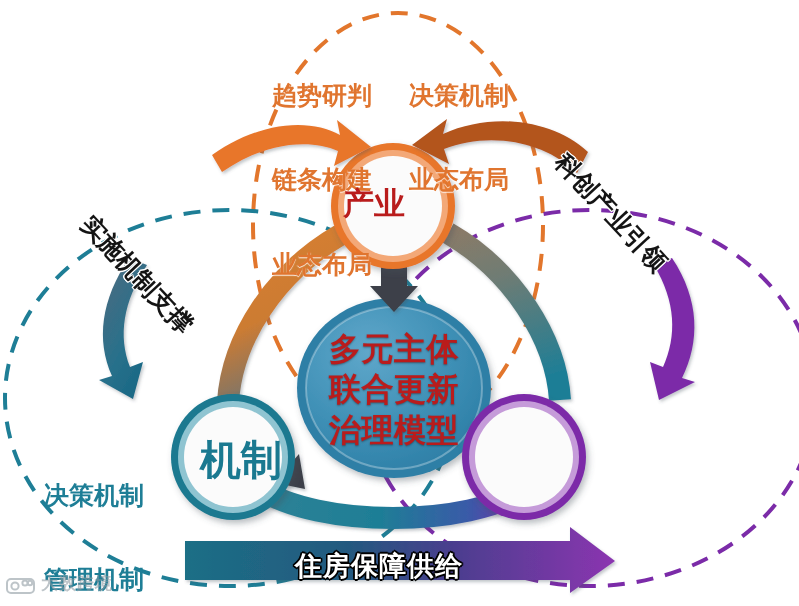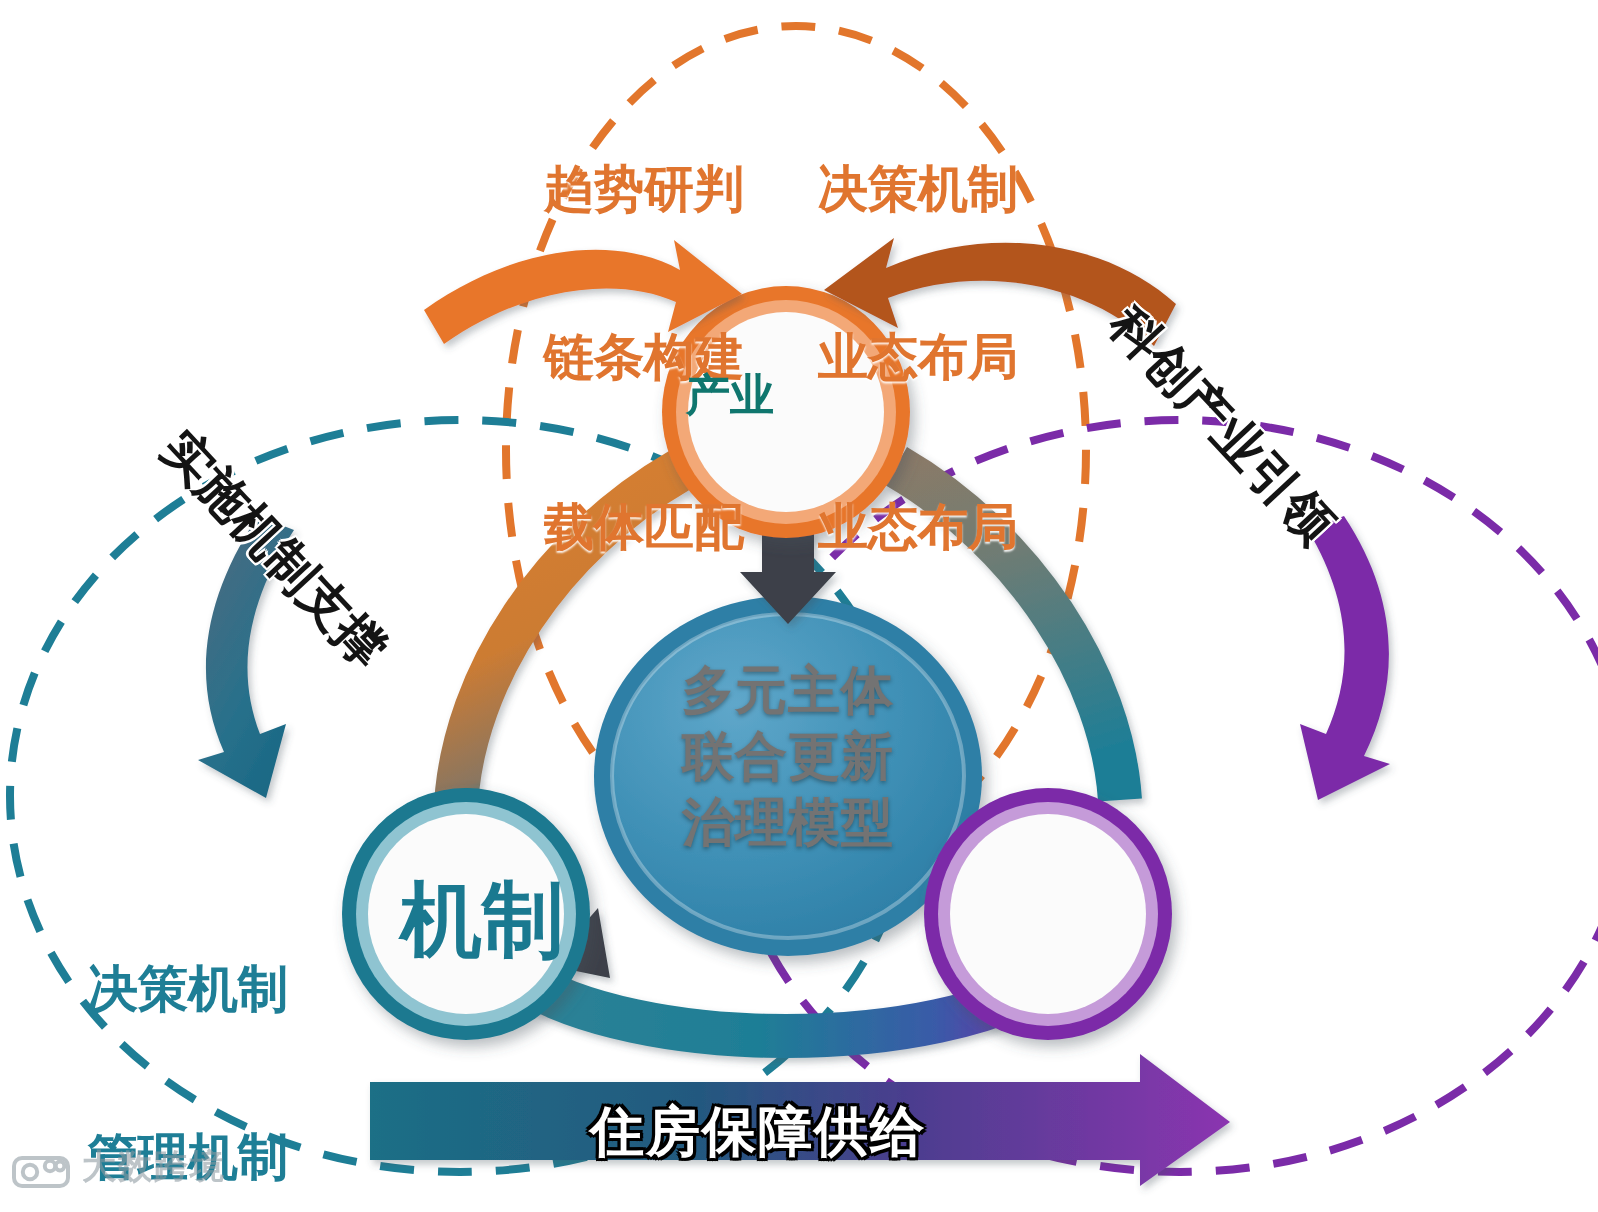--- a/index.html
+++ b/index.html
@@ -38,28 +38,28 @@
   #space-list{
     left:592px;top:388px;
     color:#7B2BA8;
     font-size:25px;
   }
 
   
   .node-label{
     position:absolute;font-weight:bold;white-space:nowrap;
   }
-  #label-chanye{color:#0f766e;font-size:22px;left:343px;top:183px;}
+  #label-chanye{color:#b91c1c;font-size:31px;left:343px;top:183px;}
   #label-jizhi{color:#1A7990;font-size:41px;left:200px;top:433px;}
   #label-kongjian{color:#7B2BA8;font-size:31px;left:480px;top:432px;}
 
   
   #center-label{
     position:absolute;left:311px;top:329px;width:166px;
-    text-align:center;color:#737373;font-weight:bold;font-size:26px;
+    text-align:center;color:#b91c1c;font-weight:bold;font-size:32px;
     line-height:1.26;letter-spacing:.5px;
     text-shadow:0 1px 2px rgba(0,0,0,.35);
   }
 
   
   .diag{
     position:absolute;font-weight:bold;font-size:25px;color:#141414;
     white-space:nowrap;
     text-shadow: 1px 0 0 #fff,-1px 0 0 #fff,0 1px 0 #fff,0 -1px 0 #fff,
                  1px 1px 0 #fff,-1px -1px 0 #fff,1px -1px 0 #fff,-1px 1px 0 #fff;
@@ -207,21 +207,20 @@
   <div class="txtblock" id="industry-list">
     <div class="row">
       <span class="col">趋势研判</span>
       <span class="col">决策机制</span>
     </div>
     <div class="row">
       <span class="col">链条构建</span>
       <span class="col">业态布局</span>
     </div>
     <div class="row">
-      <span class="col">载体匹配</span>
       <span class="col">业态布局</span>
     </div>
   </div>
 
   <div class="txtblock" id="mechanism-list">
     <div>决策机制</div>
     <div>管理机制</div>
     
     
   </div>

